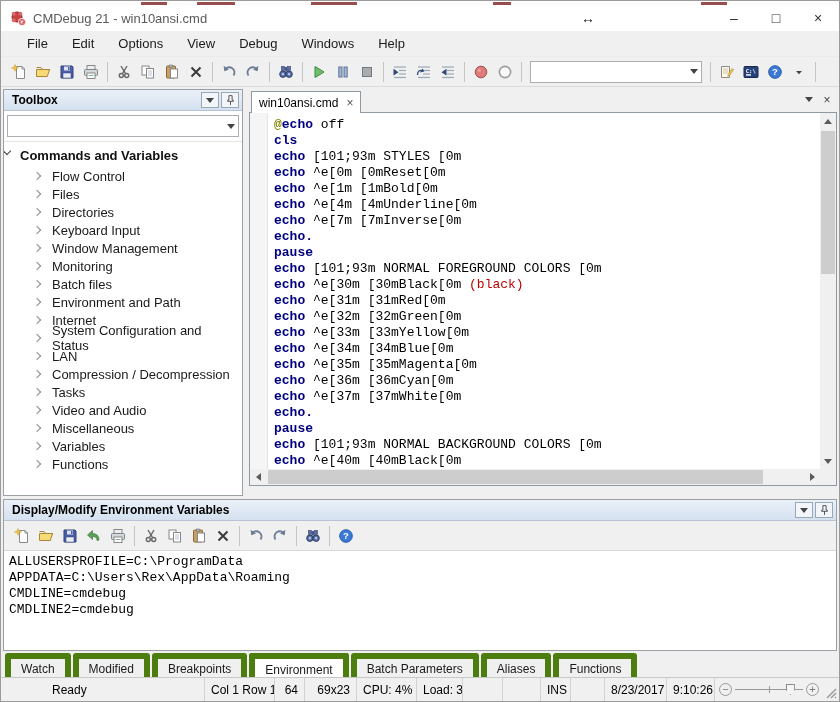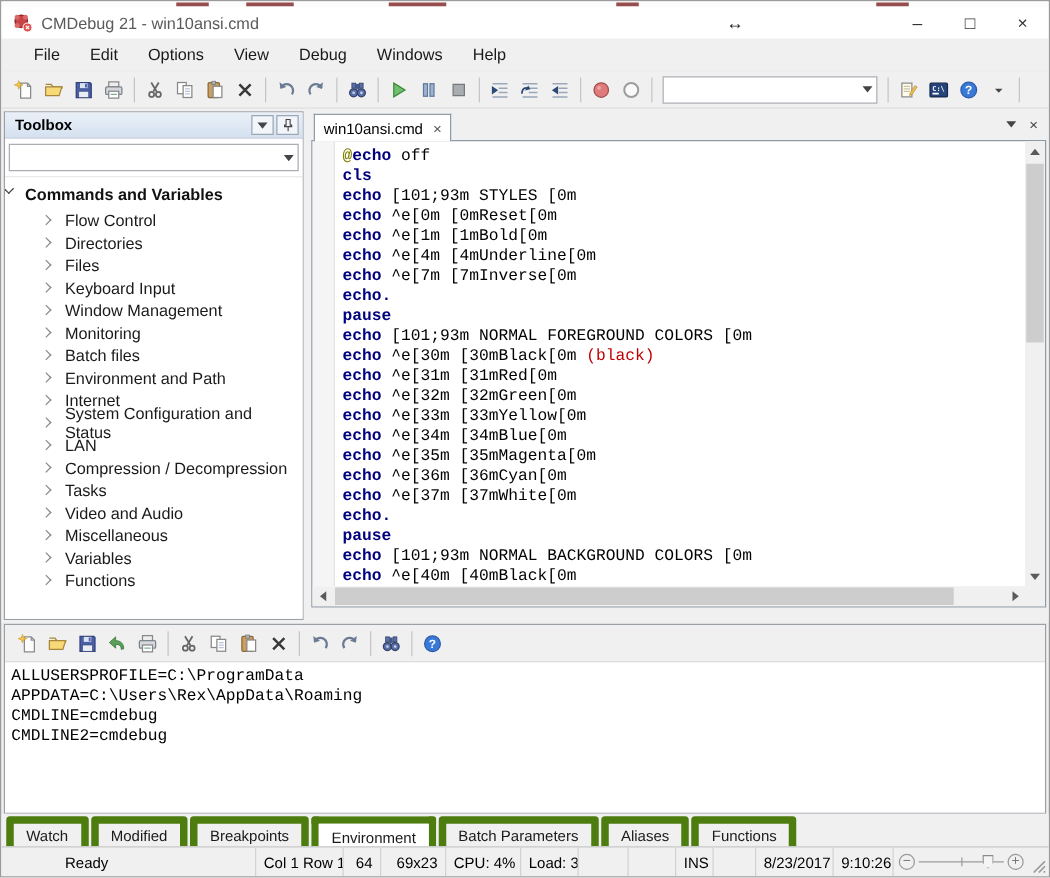--- a/index.html
+++ b/index.html
@@ -387,25 +387,25 @@
           <span class="chev chev-down"></span>
           <span class="tree-root-label">Commands and Variables</span>
         </div>
         <div id="tree-items">
             <div class="tree-item">
               <span class="chev"></span>
               <span class="tree-label">Flow Control</span>
             </div>
             <div class="tree-item">
               <span class="chev"></span>
+              <span class="tree-label">Files</span>
+            </div>
+            <div class="tree-item">
+              <span class="chev"></span>
               <span class="tree-label">Directories</span>
-            </div>
-            <div class="tree-item">
-              <span class="chev"></span>
-              <span class="tree-label">Files</span>
             </div>
             <div class="tree-item">
               <span class="chev"></span>
               <span class="tree-label">Keyboard Input</span>
             </div>
             <div class="tree-item">
               <span class="chev"></span>
               <span class="tree-label">Window Management</span>
             </div>
             <div class="tree-item">
@@ -500,20 +500,32 @@
           <div class="sarrow">
               <span class="t-rt"></span>
             </div>
         </div>
         <div class="corner"></div>
       </div>
     </div>
   </div>
 
   <div class="env-panel">
+    <div class="panel-header">
+      <span class="panel-title">Display/Modify Environment Variables</span>
+      <span class="hbtn">
+          <span class="tri-down"></span>
+        </span>
+      <span class="hbtn">
+        <svg viewBox="0 0 16 16" width="13" height="13">
+            <path d="M6 2 h4 v5.5 h1.5 v1.5 h-7 V7.5 H6 Z" fill="none" stroke="#444" stroke-width="1.1"></path>
+            <line x1="8" y1="9" x2="8" y2="13.5" stroke="#444" stroke-width="1.1"></line>
+          </svg>
+      </span>
+    </div>
     <div class="env-toolbar" id="env-toolbar">
         <span class="tbtn">
           <svg viewBox="0 0 16 16" width="16" height="16">
             <path d="M5.5 2.5h5.5l2.5 2.5v9.5h-8z" fill="#fdfdfd" stroke="#8a8a8a"></path>
             <path d="M11 2.5v2.5h2.5" fill="none" stroke="#8a8a8a"></path>
             <path d="M4 0.5 L4.9 3 L7.5 3.9 L4.9 4.8 L4 7.3 L3.1 4.8 L0.5 3.9 L3.1 3 Z" fill="#f5c242" stroke="#c89a2a" stroke-width="0.5"></path>
           </svg>
         </span>
         <span class="tbtn">
           <svg viewBox="0 0 16 16" width="16" height="16">

